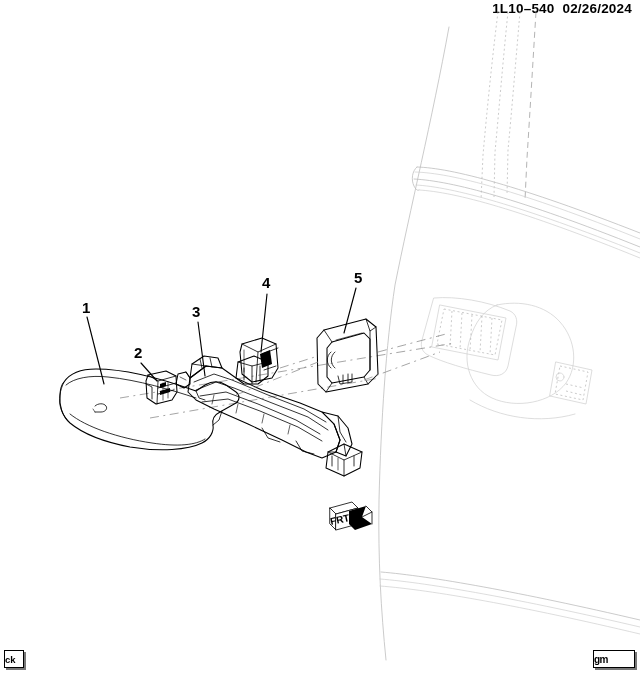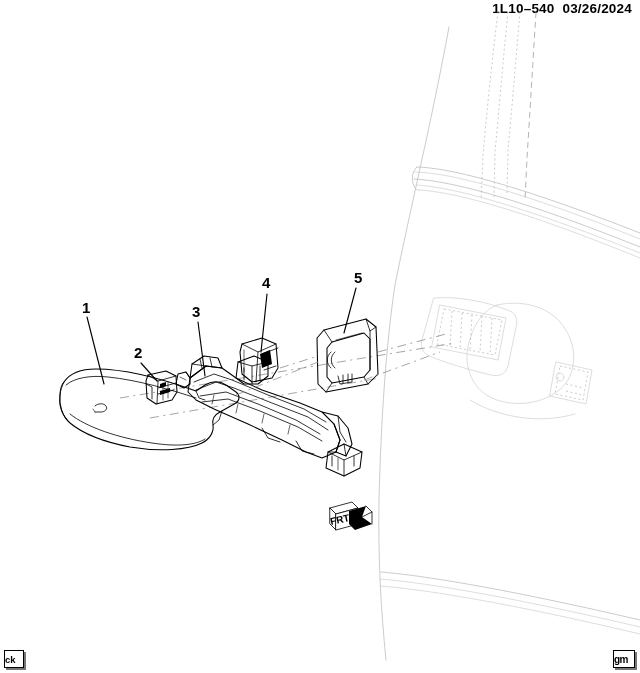--- a/index.html
+++ b/index.html
@@ -47,21 +47,21 @@
     font-weight:700;
     color:#000;
   }
   #ck-box{
     left:4px; bottom:5px;
     width:20px;height:18px;
     font-size:9.5px;
   }
   #gm-box{
     right:5px; bottom:5px;
-    width:22px;height:18px;
+    width:42px;height:18px;
     font-size:10px;
     letter-spacing:-0.5px;
   }
 
   svg{display:block;position:absolute;top:0;left:0;}
   .ln{fill:none;stroke:#000;stroke-width:1.05;stroke-linecap:round;stroke-linejoin:round;}
   .ln-thin{fill:none;stroke:#000;stroke-width:0.8;stroke-linecap:round;stroke-linejoin:round;}
   .ln-hair{fill:none;stroke:#000;stroke-width:0.6;stroke-linecap:round;stroke-linejoin:round;}
   .ln-lead{fill:none;stroke:#000;stroke-width:1.15;stroke-linecap:round;}
   .ghost{fill:none;stroke:#b9b9b9;stroke-width:0.75;stroke-linecap:round;stroke-linejoin:round;}
@@ -74,21 +74,21 @@
   .frt-txt{
     font-family:"Liberation Sans", sans-serif;
     font-size:10px;font-weight:700;fill:#000;
   }
 </style>
 </head>
 <body>
 
 <div id="sheet">
 
-  <div class="hdr">1L10–540  03/26/2024</div>
+  <div class="hdr">1L10–540  02/26/2024</div>
 
   <svg width="640" height="673" viewBox="0 0 640 673">
 
     <g>
 
       <path class="ghost" d="M449 27 C 432 120, 410 210, 395 285
                              C 386 345, 381 420, 379 500
                              C 378 560, 381 610, 386 660"></path>
 
       <path class="ghostdot" d="M498 12 C 492 60, 487 110, 483 155 L 481 200"></path>

